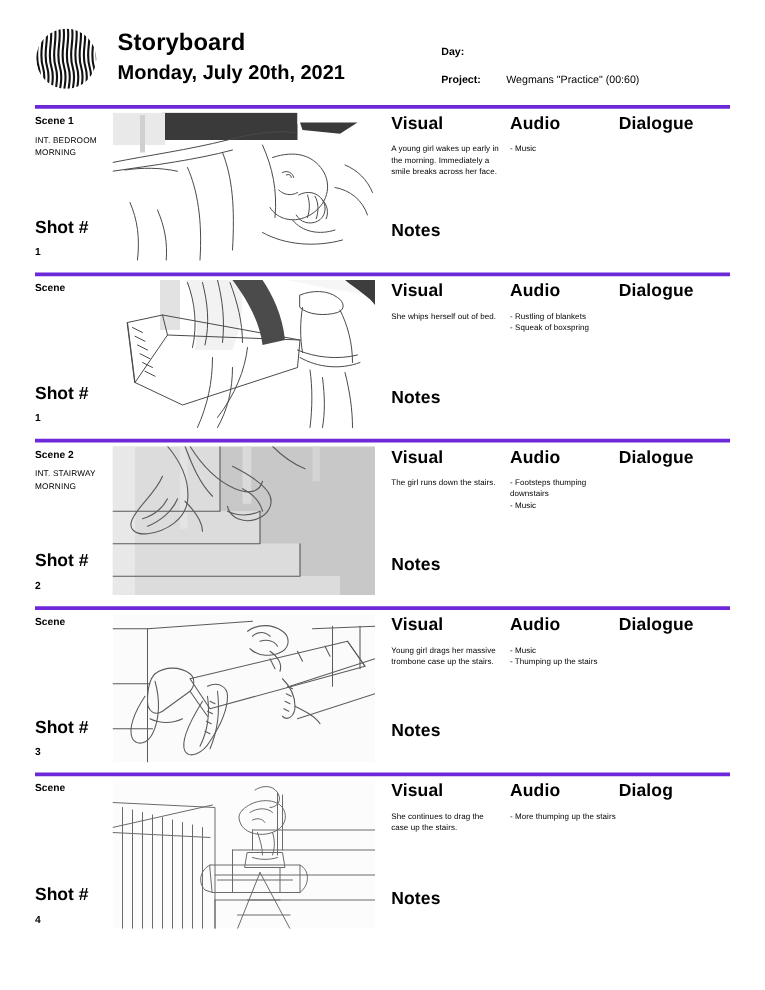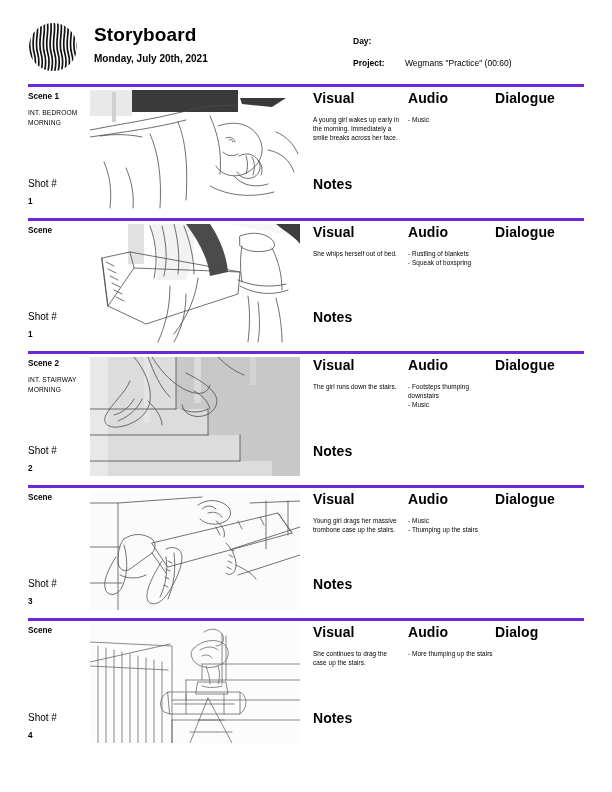--- a/index.html
+++ b/index.html
@@ -11,38 +11,38 @@
     overflow: hidden;
   }
   .page { position: relative; width: 612px; height: 792px; padding: 0; }
 
   
   .header { position: relative; height: 62px; padding: 22px 28px 0 28px; }
   .header-left { position: absolute; left: 28px; top: 22px; display: flex; align-items: flex-start; }
   .logo { width: 50px; height: 50px; flex: 0 0 50px; }
   .title-block { margin-left: 16px; padding-top: 2px; }
   .doc-title { font-size: 19px; font-weight: bold; letter-spacing: .1px; line-height: 22px; }
-  .doc-date { font-size: 10px; font-weight: bold; margin-top: 6px; line-height: 14px; }
+  .doc-date { font-size: 16px; font-weight: bold; margin-top: 6px; line-height: 14px; }
 
   .header-right { position: absolute; left: 313px; top: 36px; font-size: 8.5px; }
   .meta-row { display: flex; align-items: baseline; margin-bottom: 12px; }
   .meta-label { font-weight: bold; width: 52px; flex: 0 0 52px; margin-left: 40px; }
   .meta-value { font-weight: normal; }
 
   
   .rows { position: absolute; left: 28px; top: 84px; width: 556px; }
   .row { position: relative; height: 133.5px; border-top: 3px solid #6d28d9; }
   .row .inner { position: relative; height: 100%; }
 
   
   .col-scene { position: absolute; left: 0; top: 0; width: 64px; height: 100%; }
   .scene-label { font-size: 8.2px; font-weight: bold; margin-top: 5px; }
   .scene-sub { font-size: 6.6px; line-height: 9.5px; margin-top: 7px; letter-spacing: .15px; }
   .shot-block { position: absolute; left: 0; bottom: 12px; }
-  .shot-label { font-size: 10px; font-weight: normal; }
+  .shot-label { font-size: 14px; font-weight: bold; }
   .shot-num { font-size: 8.2px; font-weight: bold; margin-top: 8px; }
 
   
   .col-thumb { position: absolute; left: 62px; top: 3px; width: 210px; height: 119px; overflow: hidden; background: #ffffff; }
   .col-thumb svg { display: block; width: 210px; height: 119px; }
 
   
   .col-visual   { position: absolute; left: 285px; top: 3px; width: 88px; }
   .col-audio    { position: absolute; left: 380px; top: 3px; width: 90px; }
   .col-dialogue { position: absolute; left: 467px; top: 3px; width: 85px; }

